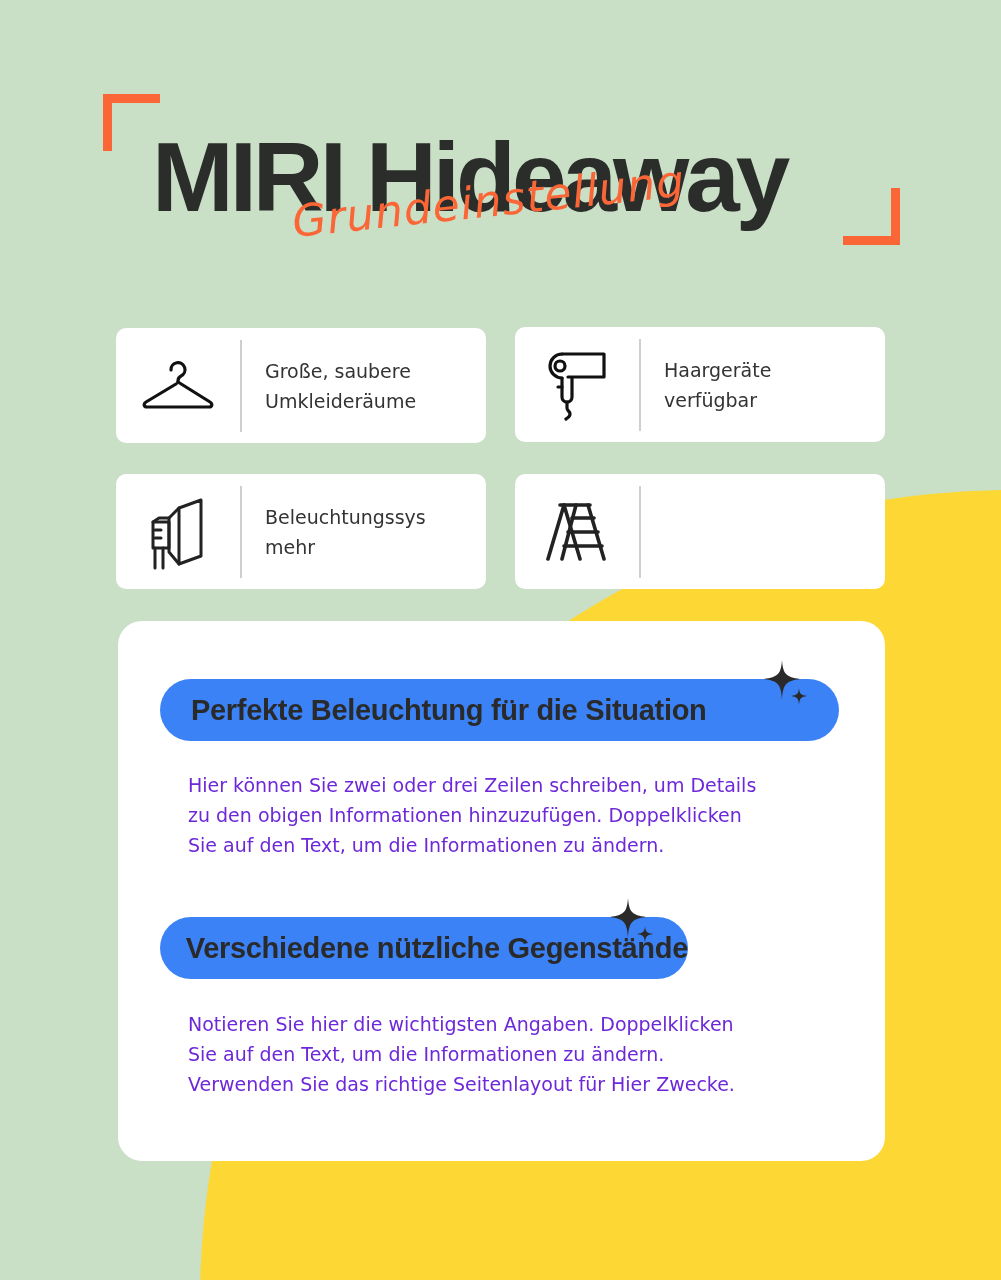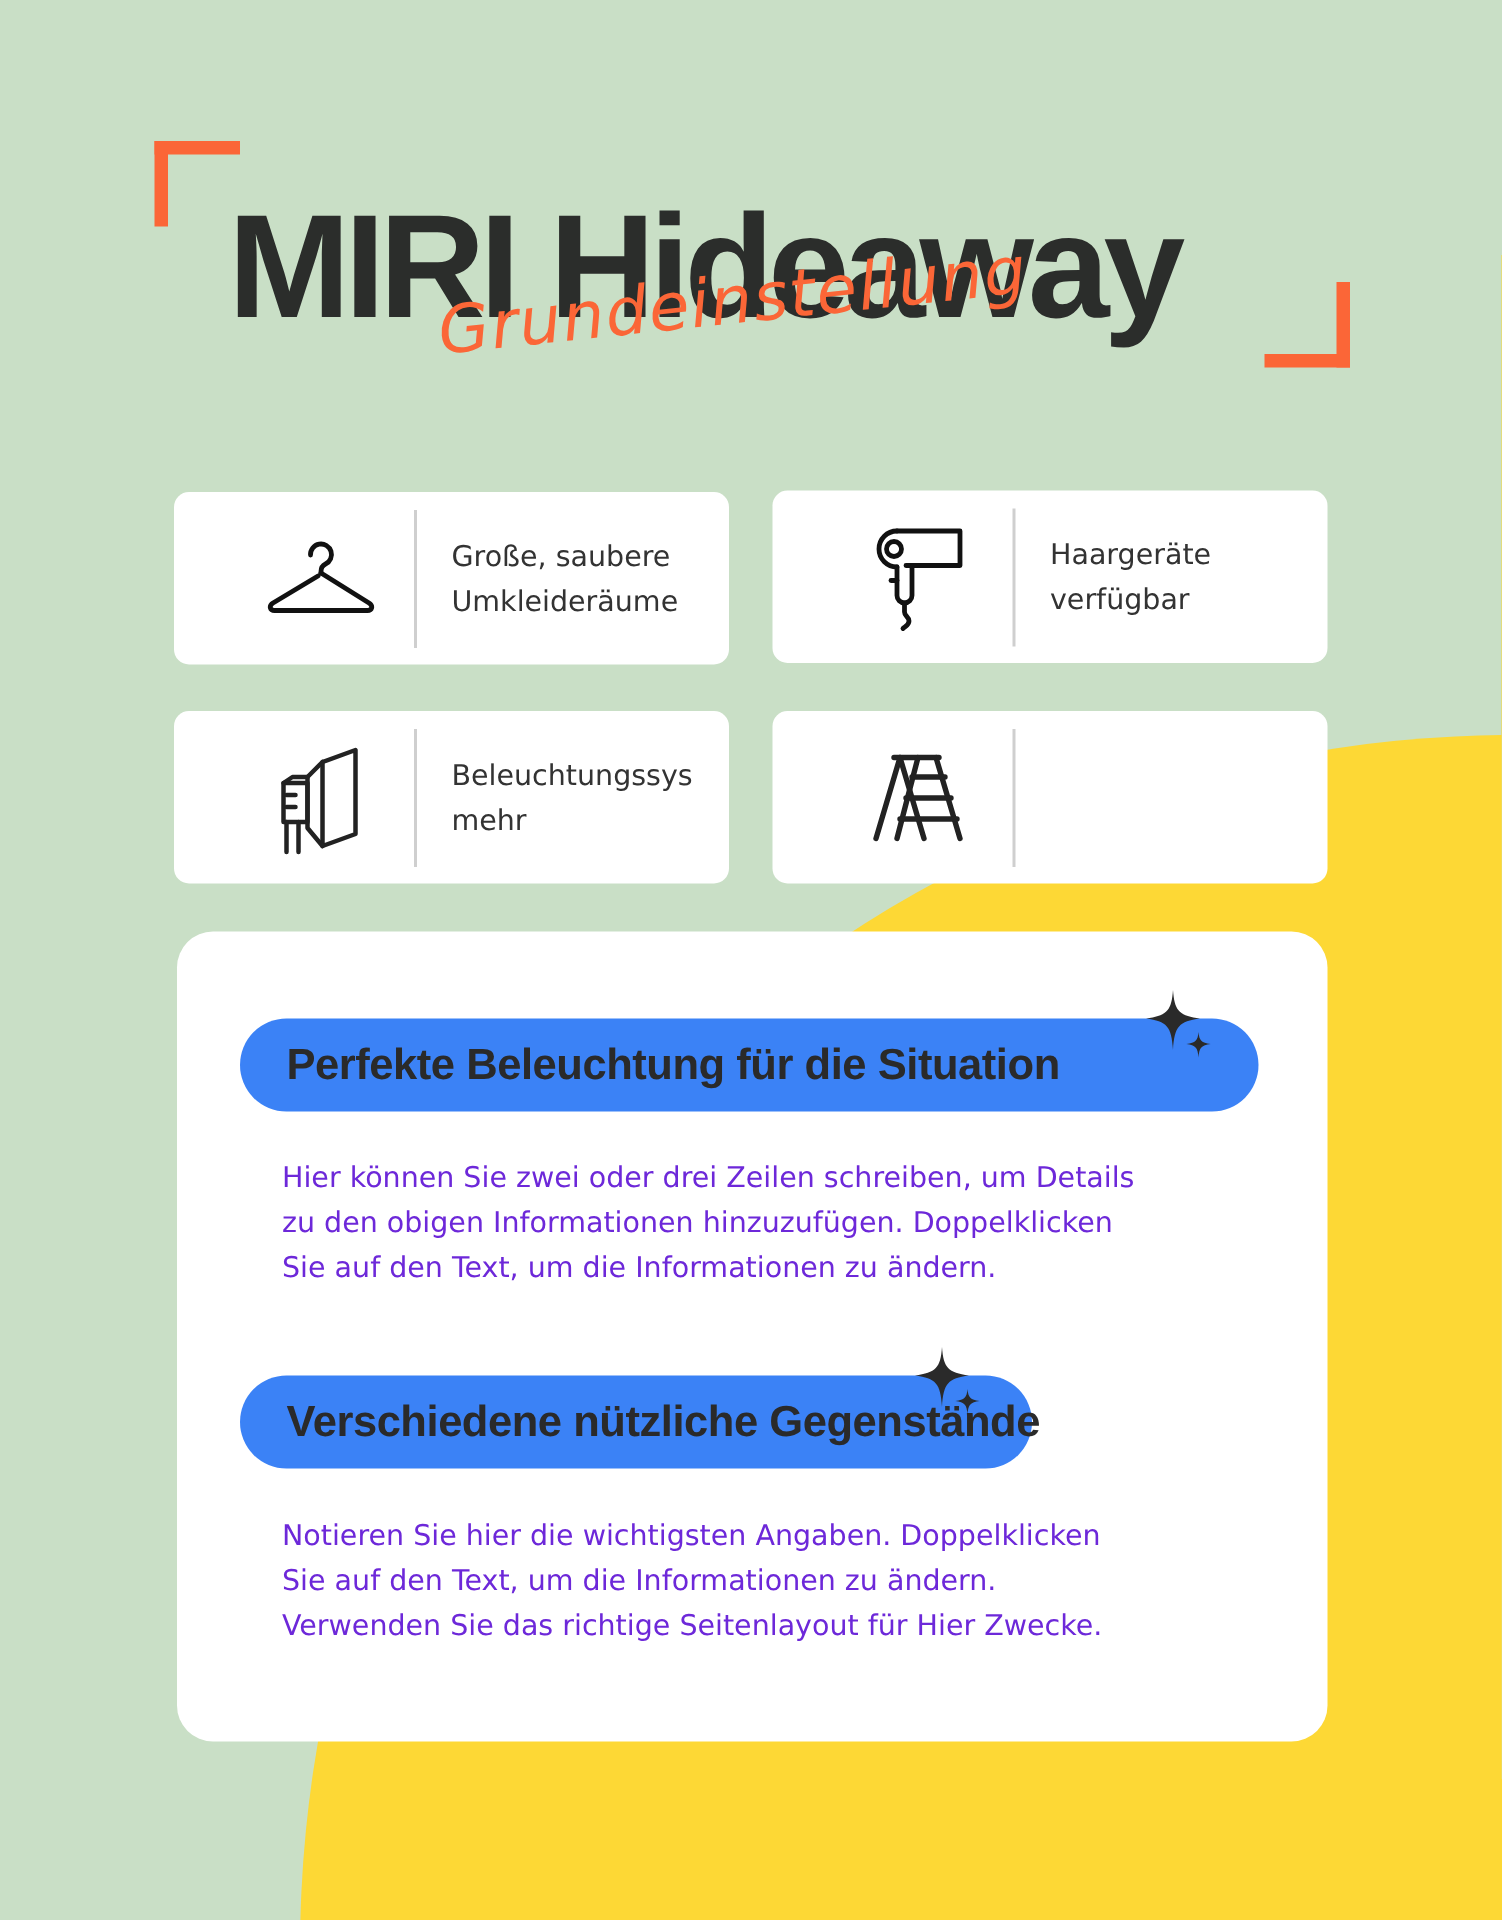--- a/index.html
+++ b/index.html
@@ -22,21 +22,21 @@
     white-space: nowrap;
   }
   .subtitle {
     position: absolute; left: 295px; top: 196px;
     font-family: "DejaVu Sans", sans-serif; font-style: oblique;
     font-size: 44px; color: #fb6637; letter-spacing: 1px;
     transform: rotate(-6deg); transform-origin: left bottom; white-space: nowrap;
   }
   .card {
     position: absolute; width: 370px; height: 115px; background: #ffffff;
-    border-radius: 10px; display: flex; align-items: center; box-sizing: border-box; padding-left: 36px;
+    border-radius: 10px; display: flex; align-items: center; box-sizing: border-box;
   }
   .card .icon { width: 124px; display: flex; justify-content: center; align-items: center; }
   .card .divider { width: 2px; height: 92px; background: #cfcfcf; }
   .card .label {
     padding-left: 23px; font-size: 19px; line-height: 30px; color: #333;
     white-space: pre-line;
   }
   .info {
     position: absolute; left: 118px; top: 621px; width: 767px; height: 540px;
     background: #ffffff; border-radius: 24px;
@@ -137,21 +137,21 @@
   <span>Perfekte Beleuchtung für die Situation</span>
 </div>
 <svg class="sparkle" style="left:760px;top:658px;" width="52" height="54" viewBox="0 0 52 54">
   <path d="M22 2 C23 16 26 19 40 21 C26 23 23 26 22 42 C21 26 18 23 4 21 C18 19 21 16 22 2 Z" fill="#2a2a2a"></path>
   <path d="M39 30 C39.5 36 41 37 47 38 C41 39 39.5 40 39 47 C38.5 40 37 39 31 38 C37 37 38.5 36 39 30 Z" fill="#2a2a2a"></path>
 </svg>
 <div class="para" style="left:188px;top:770px;">Hier können Sie zwei oder drei Zeilen schreiben, um Details
 zu den obigen Informationen hinzuzufügen. Doppelklicken
 Sie auf den Text, um die Informationen zu ändern.</div>
 
-<div class="pill" style="left:160px;top:917px;width:528px;">
+<div class="pill" style="left:160px;top:917px;width:528px;justify-content:flex-end;">
   <span>Verschiedene nützliche Gegenstände</span>
 </div>
 <svg class="sparkle" style="left:606px;top:896px;" width="52" height="54" viewBox="0 0 52 54">
   <path d="M22 2 C23 16 26 19 40 21 C26 23 23 26 22 42 C21 26 18 23 4 21 C18 19 21 16 22 2 Z" fill="#2a2a2a"></path>
   <path d="M39 30 C39.5 36 41 37 47 38 C41 39 39.5 40 39 47 C38.5 40 37 39 31 38 C37 37 38.5 36 39 30 Z" fill="#2a2a2a"></path>
 </svg>
 <div class="para" style="left:188px;top:1009px;">Notieren Sie hier die wichtigsten Angaben. Doppelklicken
 Sie auf den Text, um die Informationen zu ändern.
 Verwenden Sie das richtige Seitenlayout für Hier Zwecke.</div>
 

